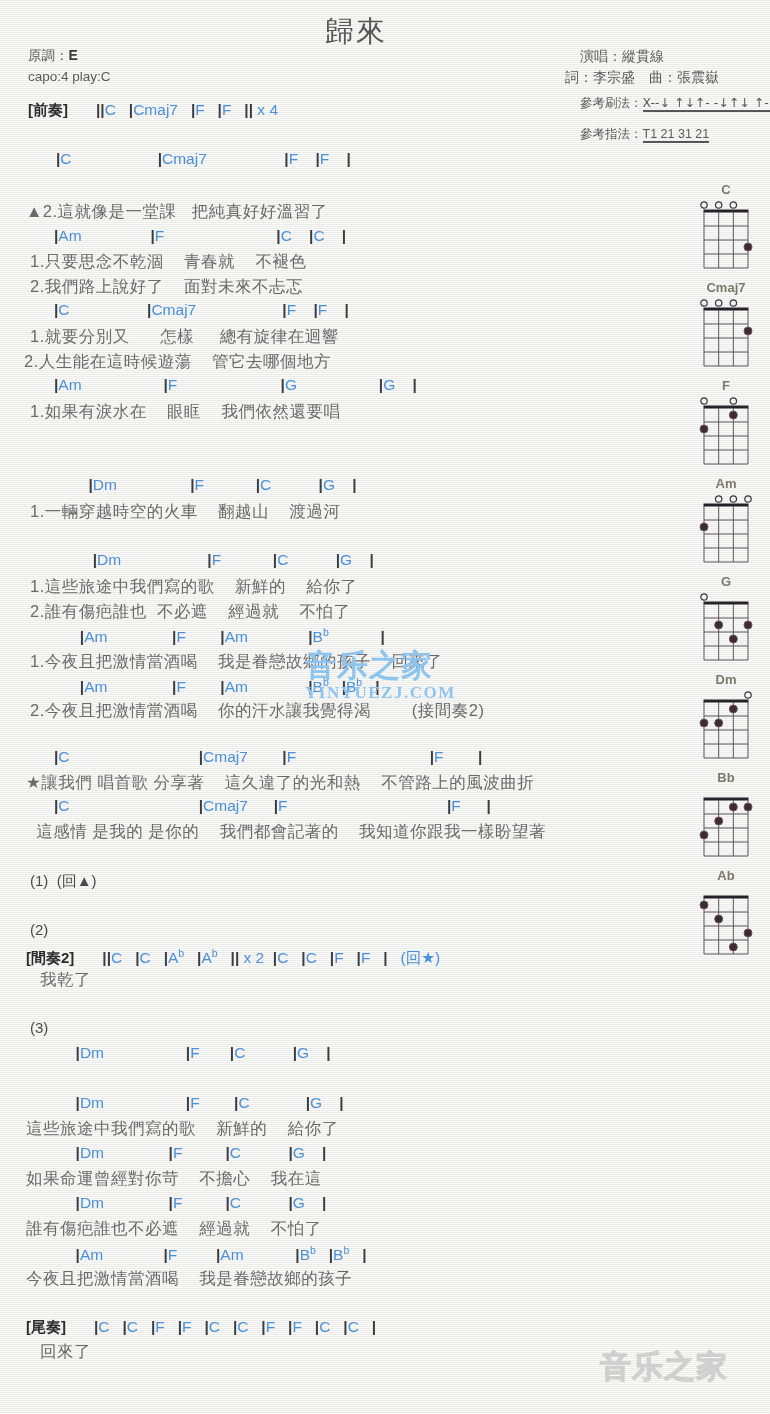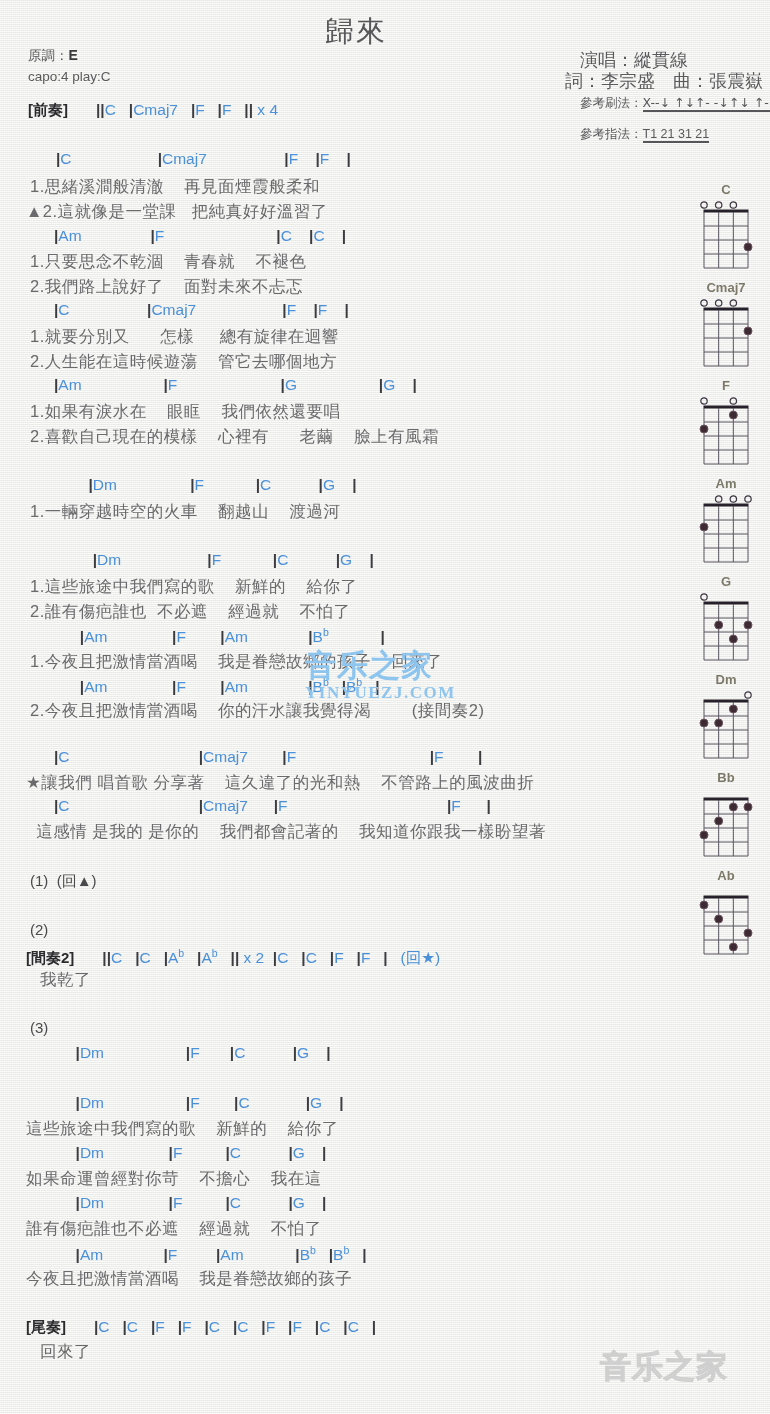--- a/index.html
+++ b/index.html
@@ -48,21 +48,21 @@
     white-space: nowrap;
   }
   #meta-key { top: 47px; }
   #meta-key b { color: #3a3a3c; font-size: 14px; }
   #meta-capo { top: 69px; }
 
   .meta-right {
     position: absolute;
     right: 14px;
     color: #5a5a5c;
-    font-size: 18px;
+    font-size: 14px;
     white-space: nowrap;
     text-align: left;
   }
   #meta-singer { top: 48px; left: 580px; right:auto; }
   #meta-credits { top: 69px; left: 565px; right:auto;}
   #meta-strum { top: 95px; left: 580px; right:auto; font-size: 12.5px;}
   #meta-pick  { top: 126px; left: 580px; right:auto; font-size: 12.5px;}
   .und { border-bottom: 2px solid #55565a; padding-bottom:0px;}
   .arrows { font-family: "DejaVu Sans", sans-serif; letter-spacing:0px;}
 
@@ -164,34 +164,32 @@
 
   <div class="meta-right" id="meta-singer">演唱：縱貫線</div>
   <div class="meta-right" id="meta-credits">詞：李宗盛　曲：張震嶽</div>
 
   <div class="meta-right" id="meta-strum"><span>參考刷法：</span><span class="und arrows">X--↓ ↑↓↑- -↓↑↓ ↑-↑↓</span></div>
   <div class="meta-right" id="meta-pick"><span>參考指法：</span><span class="und">T1 21 31 21</span></div>
 
   <div class="line" style="left:28px; top:101px;"><span class="secttag">[前奏]</span><span class="chordline"><span class="bar">|</span><span class="bar">|</span>C   <span class="bar">|</span>Cmaj7   <span class="bar">|</span>F   <span class="bar">|</span>F   <span class="bar">|</span><span class="bar">|</span> x 4</span></div>
 
   <div class="line chordline" style="left:28px; top:150px;"><span class="bar">|</span>C                    <span class="bar">|</span>Cmaj7                  <span class="bar">|</span>F    <span class="bar">|</span>F    <span class="bar">|</span></div>
-  <div class="line lyricline" style="left:30px; top:176px;">1.思緒溪澗般清澈    再見面煙霞般柔和</div>
   <div class="line lyricline" style="left:26px; top:201px;">▲2.這就像是一堂課   把純真好好溫習了</div>
 
   <div class="line chordline" style="left:26px; top:227px;"><span class="bar">|</span>Am                <span class="bar">|</span>F                          <span class="bar">|</span>C    <span class="bar">|</span>C    <span class="bar">|</span></div>
   <div class="line lyricline" style="left:30px; top:251px;">1.只要思念不乾涸    青春就    不褪色</div>
   <div class="line lyricline" style="left:30px; top:276px;">2.我們路上說好了    面對未來不忐忑</div>
 
   <div class="line chordline" style="left:26px; top:301px;"><span class="bar">|</span>C                  <span class="bar">|</span>Cmaj7                    <span class="bar">|</span>F    <span class="bar">|</span>F    <span class="bar">|</span></div>
   <div class="line lyricline" style="left:30px; top:326px;">1.就要分別又      怎樣     總有旋律在迴響</div>
-  <div class="line lyricline" style="left:30px; top:351px;">2.人生能在這時候遊蕩    管它去哪個地方</div>
+  <div class="line lyricline" style="left:24px; top:351px;">2.人生能在這時候遊蕩    管它去哪個地方</div>
 
   <div class="line chordline" style="left:26px; top:376px;"><span class="bar">|</span>Am                   <span class="bar">|</span>F                        <span class="bar">|</span>G                   <span class="bar">|</span>G    <span class="bar">|</span></div>
   <div class="line lyricline" style="left:30px; top:401px;">1.如果有淚水在    眼眶    我們依然還要唱</div>
-  <div class="line lyricline" style="left:30px; top:426px;">2.喜歡自己現在的模樣    心裡有      老繭    臉上有風霜</div>
 
   <div class="line chordline" style="left:26px; top:476px;">        <span class="bar">|</span>Dm                 <span class="bar">|</span>F            <span class="bar">|</span>C           <span class="bar">|</span>G    <span class="bar">|</span></div>
   <div class="line lyricline" style="left:30px; top:501px;">1.一輛穿越時空的火車    翻越山    渡過河</div>
 
   <div class="line chordline" style="left:26px; top:551px;">         <span class="bar">|</span>Dm                    <span class="bar">|</span>F            <span class="bar">|</span>C           <span class="bar">|</span>G    <span class="bar">|</span></div>
   <div class="line lyricline" style="left:30px; top:576px;">1.這些旅途中我們寫的歌    新鮮的    給你了</div>
   <div class="line lyricline" style="left:30px; top:601px;">2.誰有傷疤誰也  不必遮    經過就    不怕了</div>
 
   <div class="line chordline" style="left:26px; top:626px;">      <span class="bar">|</span>Am               <span class="bar">|</span>F        <span class="bar">|</span>Am              <span class="bar">|</span>B<sup>b</sup>            <span class="bar">|</span></div>
   <div class="line lyricline" style="left:30px; top:651px;">1.今夜且把激情當酒喝    我是眷戀故鄉的孩子    回來了</div>

